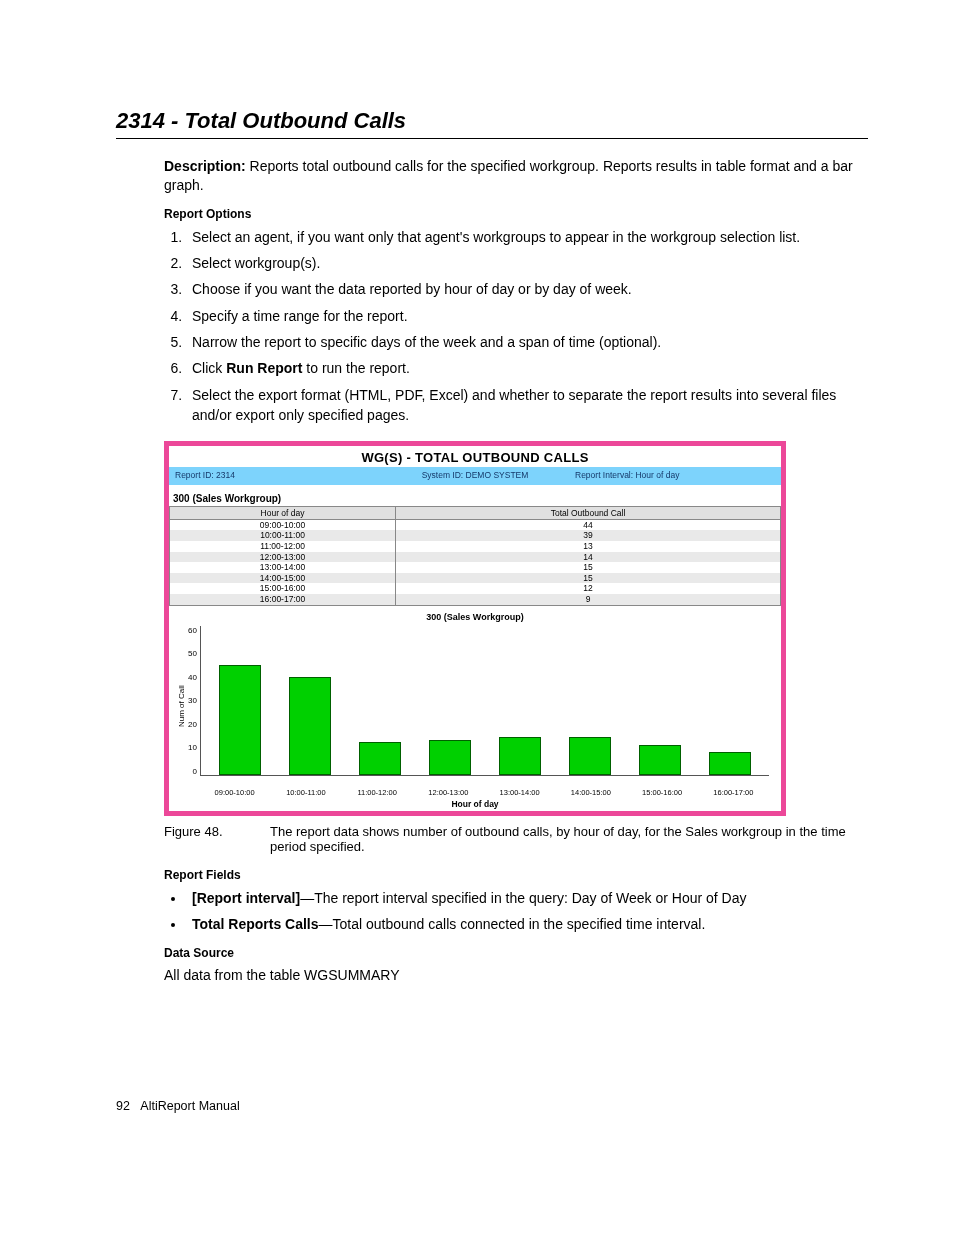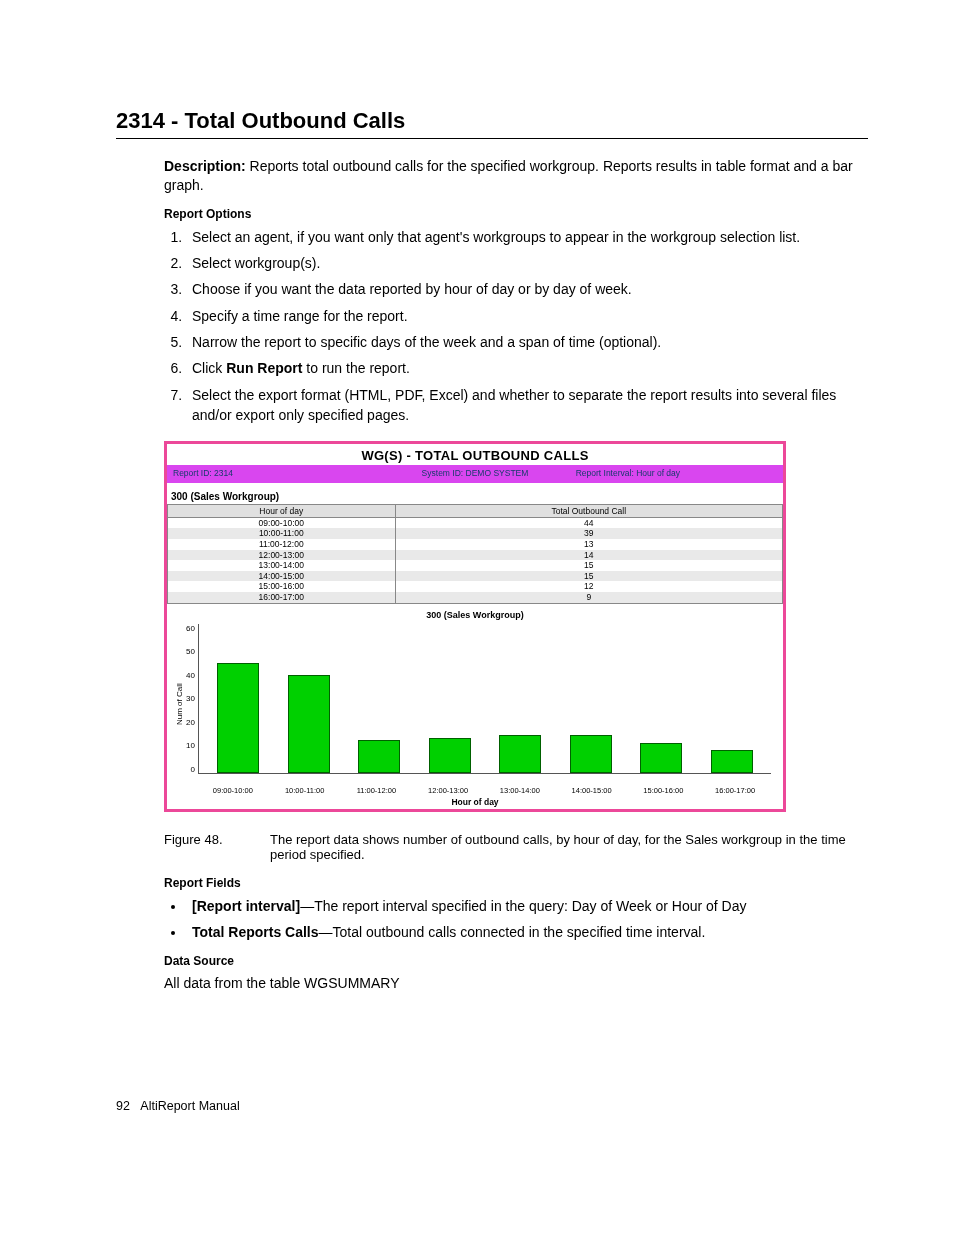--- a/index.html
+++ b/index.html
@@ -13,20 +13,21 @@
     position: relative;
   }
   .page {
     padding: 108px 86px 0 116px;
   }
   h1.section-title {
     font-size: 22px;
     font-weight: 700;
     margin: 0 0 4px 0;
     font-family: Verdana, Geneva, sans-serif;
+    font-style: italic;
   }
   .rule {
     border: none;
     border-top: 1.5px solid #000;
     margin: 2px 0 18px 0;
   }
   .indented { margin-left: 48px; }
   p.desc {
     font-size: 14px;
     line-height: 1.35;
@@ -48,35 +49,35 @@
     font-size: 14px;
     line-height: 1.45;
     margin: 0 0 12px 0;
     padding-left: 22px;
   }
   ul.bullets li { margin-bottom: 6px; padding-left: 6px; }
   .bold { font-weight: 700; }
 
   
   .report-box {
-    border: 3px solid #ec4899;
-    margin: 16px 0 20px 0;
+    border: 5px solid #ec4899;
+    margin: 16px 0 8px 0;
     width: 622px;
     font-family: Arial, Helvetica, sans-serif;
   }
   .rb-title {
     text-align: center;
     font-weight: 900;
     font-size: 13px;
     padding: 4px 0 2px 0;
     letter-spacing: 0.3px;
     font-family: Arial, Helvetica, sans-serif;
   }
   .rb-header {
-    background: #d946ef;
+    background: #7dd3fc;
     color: #163a6b;
     font-size: 8.5px;
     padding: 3px 6px;
   }
   .rb-header .row {
     display: flex;
     justify-content: space-between;
     line-height: 1.35;
   }
   .rb-header .row > div { white-space: nowrap; }

